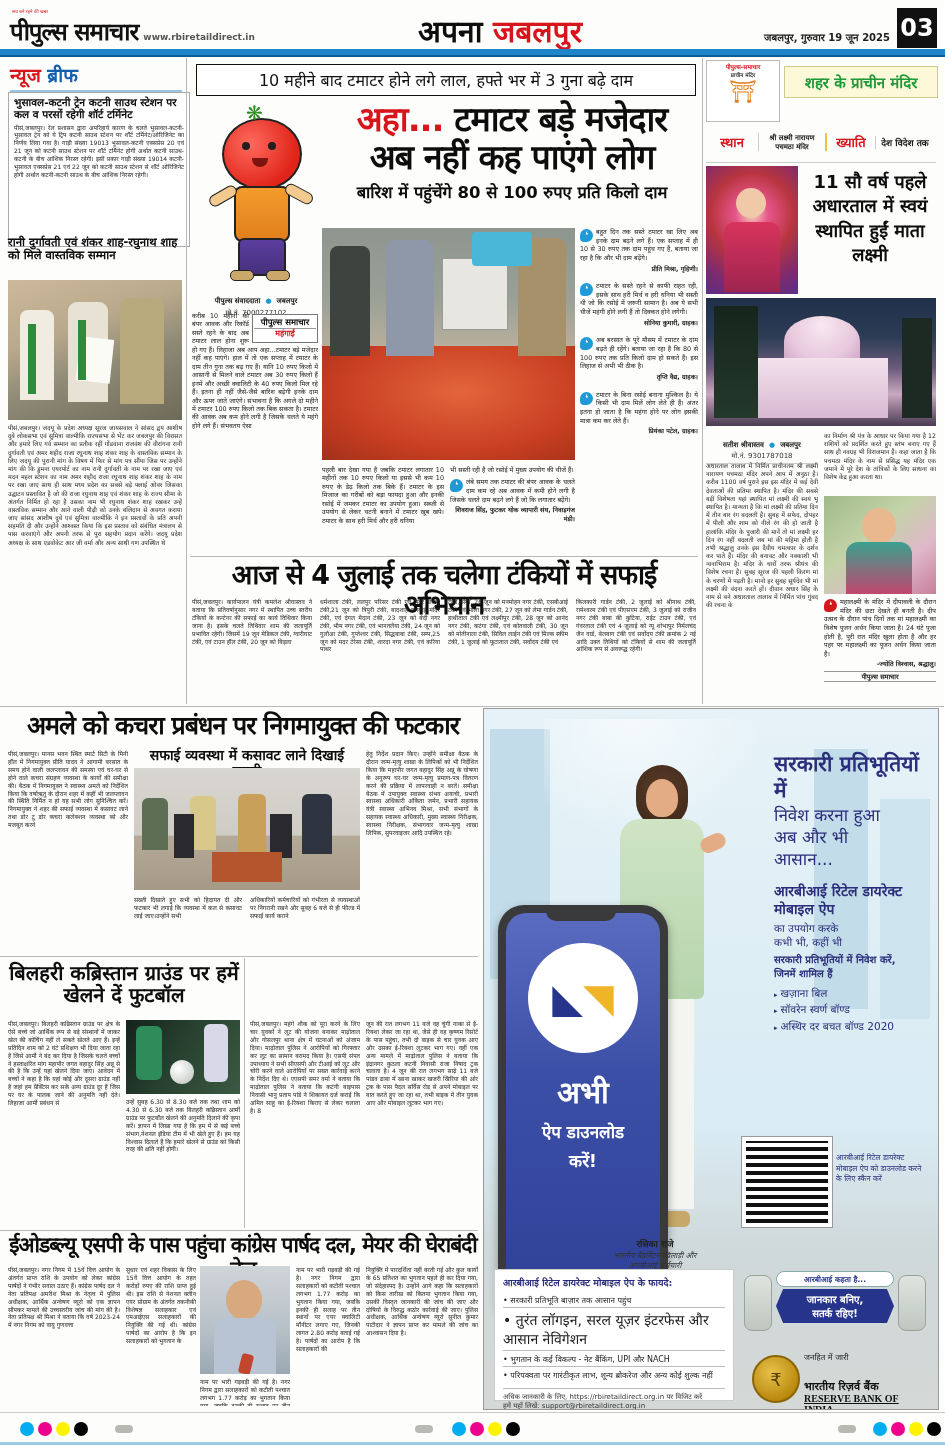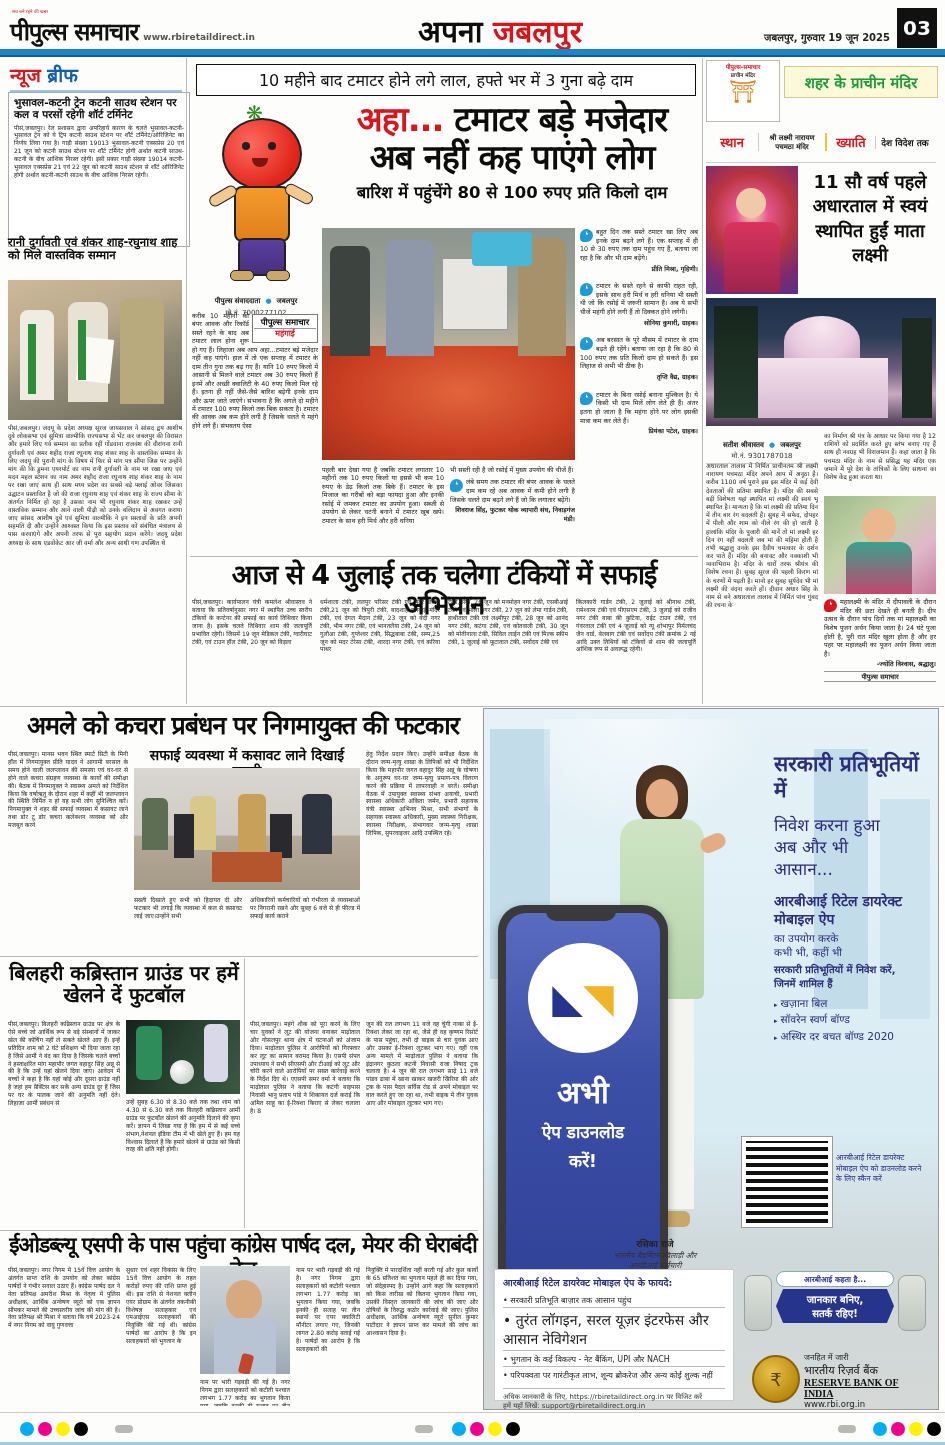--- a/index.html
+++ b/index.html
@@ -37,21 +37,21 @@
   <div class="abs" style="left:10px;top:8px;width:260px;">
     <div style="font-size:4.5px;color:#d6151c;margin-left:2px;">सच बने रहने की खबर</div>
     <span style="font-size:24px;font-weight:bold;color:#111;letter-spacing:-1px;">पीपुल्स समाचार</span>
     <span style="font-size:9px;color:#555;font-weight:bold;">www.rbiretaildirect.in</span>
   </div>
   <div class="abs" style="left:370px;top:10px;width:260px;text-align:center;font-size:30px;font-weight:bold;">
     <span style="color:#0d0d0d;">अपना</span>
     <span style="color:#d6151c;">जबलपुर</span>
   </div>
   <div class="abs" style="left:735px;top:30px;width:155px;text-align:right;font-size:10px;font-weight:bold;color:#222;">जबलपुर, गुरुवार 19 जून 2025</div>
-  <div class="abs" style="left:897px;top:8px;width:40px;height:40px;background:#111;color:#fff;font-size:20px;font-weight:bold;display:flex;align-items:center;justify-content:center;">
+  <div class="abs" style="left:897px;top:8px;width:40px;height:40px;background:#111;color:#fff;font-size:24px;font-weight:bold;display:flex;align-items:center;justify-content:center;">
     <span>03</span>
   </div>
   <div class="abs" style="left:0;top:49px;width:945px;height:6px;background:#1d86c8;border-bottom:2px solid #0f5d96;"></div>
 
   <div class="abs" style="left:10px;top:62px;width:172px;border-bottom:2px solid #9ec4e4;padding-bottom:2px;font-size:19px;font-weight:bold;">
     <span class="red">न्यूज</span>
     <span class="blue">ब्रीफ</span>
   </div>
   <div class="abs" style="left:8px;top:92px;width:170px;border:1px solid #aaa;padding:4px 5px;background:#fff;">
     <div class="hl" style="font-size:10.5px;margin-bottom:3px;">भुसावल-कटनी ट्रेन कटनी साउथ स्टेशन पर कल व परसों रहेगी शॉर्ट टर्मिनेट</div>
@@ -253,21 +253,21 @@
 
   <div class="abs" style="left:483px;top:708px;width:454px;height:700px;border:1px solid #999;background:linear-gradient(#e6f2f8 0%,#d9ebf3 60%,#cfd8da 78%,#d4d8d6 100%);overflow:hidden;">
 
     <div style="position:absolute;left:6px;top:20px;width:60px;height:250px;background:#c3dce9;"></div>
     <div style="position:absolute;left:330px;top:40px;width:54px;height:260px;background:#c3dce9;"></div>
     <div style="position:absolute;left:396px;top:90px;width:50px;height:220px;background:#cde3ee;"></div>
     <div style="position:absolute;left:60px;top:10px;width:220px;height:120px;background:radial-gradient(ellipse at 40% 0%,#f4fafc 0%,rgba(244,250,252,0) 70%);"></div>
 
     <div style="position:absolute;left:290px;top:42px;width:160px;">
       <div class="adnavy" style="font-size:21px;font-weight:bold;line-height:1.25;">सरकारी प्रतिभूतियों में</div>
-      <div class="adnavy" style="font-size:17px;line-height:1.3;margin-top:10px;">निवेश करना हुआ</div>
+      <div class="adnavy" style="font-size:17px;line-height:1.3;margin-top:0;">निवेश करना हुआ</div>
       <div class="adnavy" style="font-size:17px;line-height:1.3;">अब और भी</div>
       <div class="adnavy" style="font-size:17px;line-height:1.3;">आसान...</div>
       <div class="adnavy" style="font-size:14px;font-weight:bold;margin-top:12px;line-height:1.3;">आरबीआई रिटेल डायरेक्ट मोबाइल ऐप</div>
       <div class="adnavy" style="font-size:10.5px;margin-top:3px;">का उपयोग करके</div>
       <div class="adnavy" style="font-size:10.5px;">कभी भी, कहीं भी</div>
       <div class="adnavy" style="font-size:10px;font-weight:bold;margin-top:3px;">सरकारी प्रतिभूतियों में निवेश करें,</div>
       <div class="adnavy" style="font-size:10px;font-weight:bold;">जिनमें शामिल हैं</div>
       <div style="margin-top:6px;font-size:10.5px;" class="adnavy"><span class="bullet-tri">▸</span><span>खज़ाना बिल</span></div>
       <div style="margin-top:2px;font-size:10.5px;" class="adnavy"><span class="bullet-tri">▸</span><span>सॉवरेन स्वर्ण बॉण्ड</span></div>
       <div style="margin-top:3px;font-size:10.5px;" class="adnavy"><span class="bullet-tri">▸</span><span>अस्थिर दर बचत बॉण्ड 2020</span></div>
@@ -329,21 +329,21 @@
         <div style="background:#27348b;color:#fff;text-align:center;font-size:10px;font-weight:bold;padding:3px 2px;clip-path:polygon(6% 0,94% 0,100% 50%,94% 100%,6% 100%,0 50%);margin-top:2px;">
           <div>जानकार बनिए,</div>
           <div>सतर्क रहिए!</div>
         </div>
       </div>
     </div>
 
     <div style="position:absolute;left:268px;top:646px;width:44px;height:44px;border-radius:50%;background:radial-gradient(circle at 40% 35%,#e8c24a,#b8860b 75%);border:2px solid #8a6508;display:flex;align-items:center;justify-content:center;color:#5a4104;font-size:18px;">₹</div>
     <div style="position:absolute;left:320px;top:642px;width:124px;">
       <div style="font-size:8px;color:#222;">जनहित में जारी</div>
-      <div style="font-size:11px;font-weight:normal;color:#111;">भारतीय रिज़र्व बैंक</div>
+      <div style="font-size:11px;font-weight:bold;color:#111;margin-top:16px;">भारतीय रिज़र्व बैंक</div>
       <div style="font-size:10px;font-weight:bold;color:#111;text-decoration:underline;font-family:'Liberation Serif',serif;">RESERVE BANK OF INDIA</div>
       <div style="font-size:8.5px;color:#222;">www.rbi.org.in</div>
     </div>
   </div>
 
   <div class="hline abs" style="left:0;top:1412px;width:945px;background:#c9c9c9;"></div>
   <div class="abs" style="left:20px;top:1418px;">
     <span class="regdot" style="background:#00aeef;"></span><span class="regdot" style="background:#ec008c;"></span><span class="regdot" style="background:#fff200;"></span><span class="regdot" style="background:#000;"></span>
     <span class="regpill" style="margin-left:18px;"></span>
   </div>

